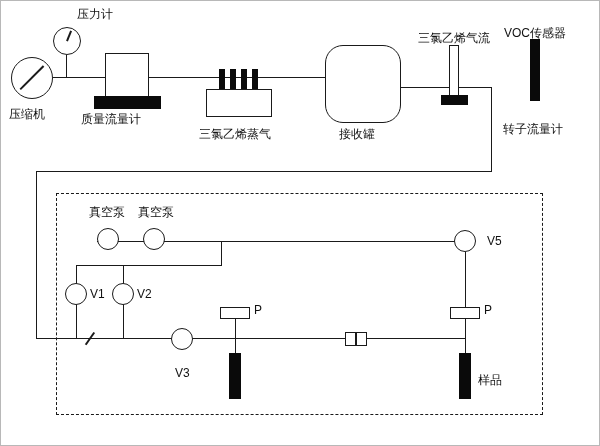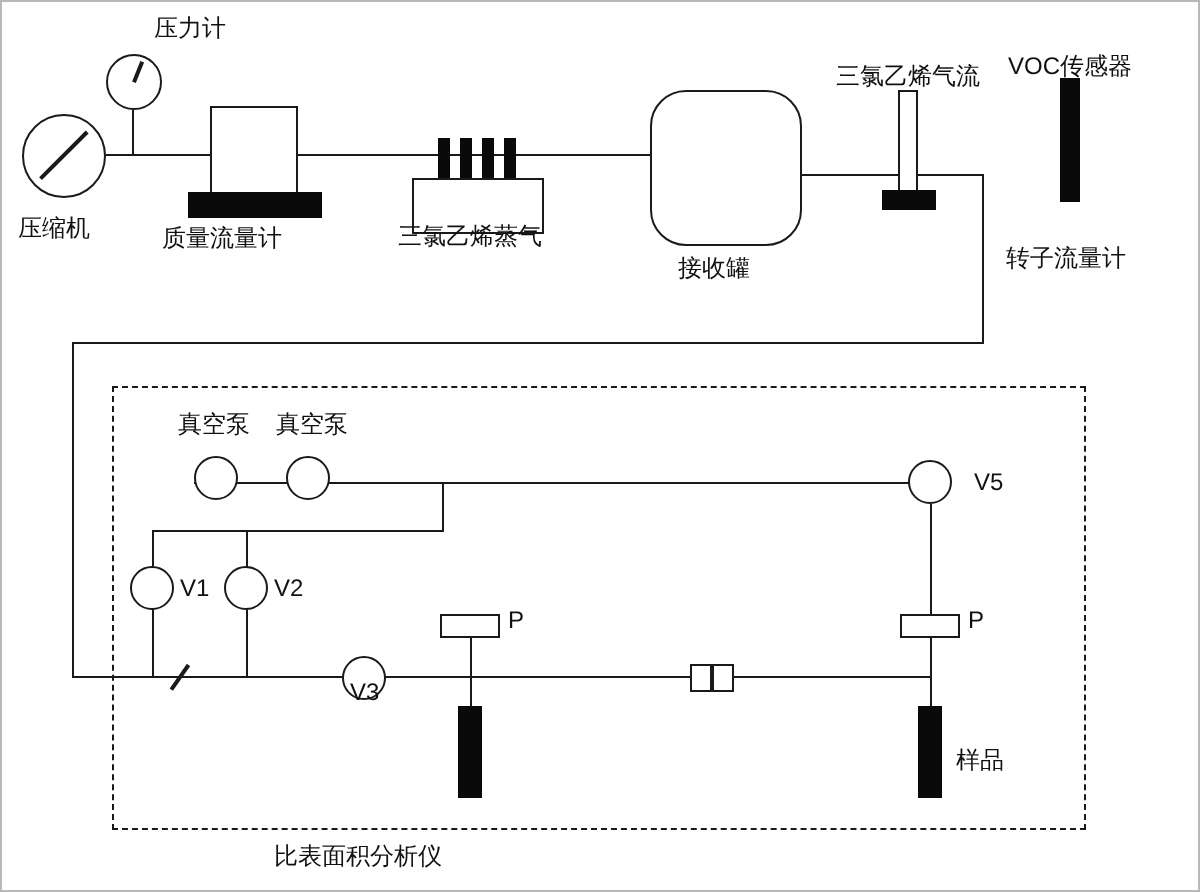--- a/index.html
+++ b/index.html
@@ -57,21 +57,21 @@
   <div class="solid" style="left:93px;top:95px;width:67px;height:13px;"></div>
   <div class="lbl" style="left:80px;top:111px;">质量流量计</div>
 
   <div class="stripes" style="left:218px;top:68px;">
     <div></div>
       <div></div>
       <div></div>
       <div></div>
   </div>
   <div class="box" style="left:205px;top:88px;width:66px;height:28px;"></div>
-  <div class="lbl" style="left:198px;top:110px;">三氯乙烯蒸气</div>
+  <div class="lbl" style="left:198px;top:126px;">三氯乙烯蒸气</div>
 
   <div class="box" style="left:324px;top:44px;width:76px;height:78px;border-radius:18px;"></div>
   <div class="lbl" style="left:338px;top:126px;">接收罐</div>
 
   <div class="lbl" style="left:417px;top:30px;">三氯乙烯气流</div>
   <div class="box" style="left:448px;top:44px;width:10px;height:51px;"></div>
   <div class="solid" style="left:440px;top:94px;width:27px;height:10px;"></div>
 
   <div class="lbl" style="left:503px;top:25px;">VOC传感器</div>
   <div class="solid" style="left:529px;top:38px;width:10px;height:62px;"></div>
@@ -89,28 +89,27 @@
   <div class="lbl" style="left:486px;top:233px;text-align:center;">V5</div>
 
   <div class="circle" style="left:64px;top:282px;width:22px;height:22px;"></div>
   <div class="lbl" style="left:89px;top:286px;">V1</div>
   <div class="circle" style="left:111px;top:282px;width:22px;height:22px;"></div>
   <div class="lbl" style="left:136px;top:286px;">V2</div>
 
   <div class="diag" style="left:88px;top:330px;width:1.5px;height:15px;transform:rotate(35deg);"></div>
 
   <div class="circle" style="left:170px;top:327px;width:22px;height:22px;"></div>
-  <div class="lbl" style="left:174px;top:338px;">V3</div>
+  <div class="lbl" style="left:174px;top:365px;">V3</div>
 
   <div class="box" style="left:219px;top:306px;width:30px;height:12px;"></div>
   <div class="lbl" style="left:253px;top:302px;">P</div>
   <div class="solid" style="left:228px;top:352px;width:12px;height:46px;"></div>
 
   <div class="box divided" style="left:344px;top:331px;width:22px;height:14px;"></div>
 
   <div class="box" style="left:449px;top:306px;width:30px;height:12px;"></div>
   <div class="lbl" style="left:483px;top:302px;">P</div>
   <div class="solid" style="left:458px;top:352px;width:12px;height:46px;"></div>
   <div class="lbl" style="left:477px;top:372px;">样品</div>
 
-  <div class="lbl" style="left:136px;top:420px;">比表面积分析仪</div>
 
 </div>
 
 </body></html>

